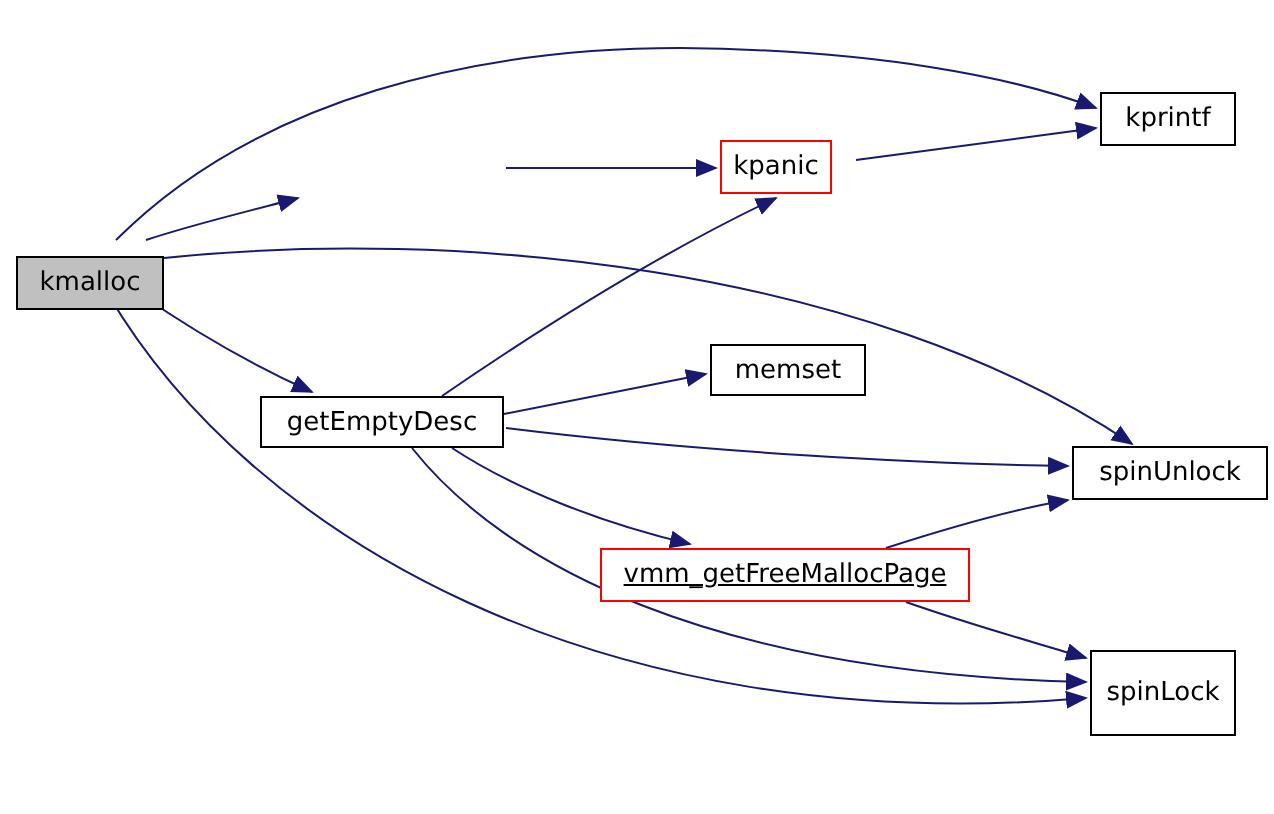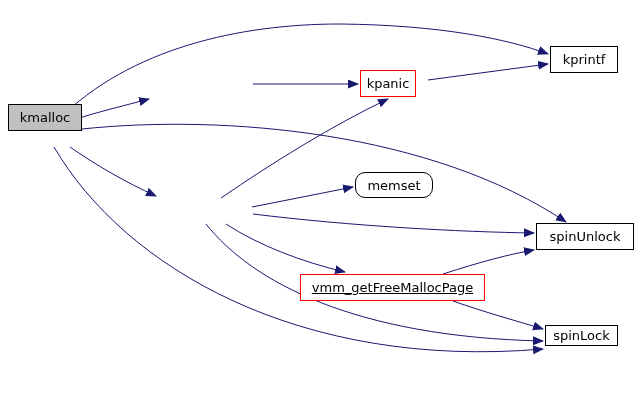--- a/index.html
+++ b/index.html
@@ -57,34 +57,37 @@
       <path class="edge" d="M428,80 L548,64" stroke="#191970" marker-end="url(#arrowhead)"></path>
       <path class="edge" d="M221,198 C272,163 333,125 388,99" stroke="#191970" marker-end="url(#arrowhead)"></path>
       <path class="edge" d="M252,207 L353,187" stroke="#191970" marker-end="url(#arrowhead)"></path>
       <path class="edge" d="M253,214 C350,226 460,232 534,233" stroke="#191970" marker-end="url(#arrowhead)"></path>
       <path class="edge" d="M226,224 C258,245 302,262 345,272" stroke="#191970" marker-end="url(#arrowhead)"></path>
       <path class="edge" d="M206,224 C252,282 355,337 543,341" stroke="#191970" marker-end="url(#arrowhead)"></path>
       <path class="edge" d="M443,274 C480,262 510,254 534,250" stroke="#191970" marker-end="url(#arrowhead)"></path>
       <path class="edge" d="M453,301 C487,313 517,321 543,329" stroke="#191970" marker-end="url(#arrowhead)"></path>
     </svg>
 
-<div class="node" style="left: 8px; top: 104px; width: 74px; height: 27px; background: rgb(192, 192, 192); border-color: rgb(0, 0, 0);">
+<div class="node" style="left: 8px; top: 128px; width: 74px; height: 27px; background: rgb(192, 192, 192); border-color: rgb(0, 0, 0);">
       <span>kmalloc</span>
     </div>
     <div class="node" style="left: 360px; top: 70px; width: 56px; height: 27px; background: rgb(255, 255, 255); border-color: rgb(255, 0, 0);">
       <span>kpanic</span>
     </div>
     <div class="node" style="left: 550px; top: 46px; width: 68px; height: 27px; background: rgb(255, 255, 255); border-color: rgb(0, 0, 0);">
       <span>kprintf</span>
     </div>
-    <div class="node" style="left: 355px; top: 172px; width: 78px; height: 26px; background: rgb(255, 255, 255); border-color: rgb(0, 0, 0); border-radius: 10px;">
+    <div class="node" style="left: 130px; top: 198px; width: 122px; height: 26px; background: rgb(255, 255, 255); border-color: rgb(0, 0, 0);">
+      <span>getEmptyDesc</span>
+    </div>
+    <div class="node" style="left: 355px; top: 172px; width: 78px; height: 26px; background: rgb(255, 255, 255); border-color: rgb(0, 0, 0);">
       <span>memset</span>
     </div>
     <div class="node" style="left: 536px; top: 223px; width: 98px; height: 27px; background: rgb(255, 255, 255); border-color: rgb(0, 0, 0);">
       <span>spinUnlock</span>
     </div>
     <div class="node" style="left: 300px; top: 274px; width: 185px; height: 27px; background: rgb(255, 255, 255); border-color: rgb(255, 0, 0); text-decoration: underline;">
       <span>vmm_getFreeMallocPage</span>
     </div>
-    <div class="node" style="left: 545px; top: 325px; width: 73px; height: 21px; background: rgb(255, 255, 255); border-color: rgb(0, 0, 0);">
+    <div class="node" style="left: 545px; top: 325px; width: 73px; height: 43px; background: rgb(255, 255, 255); border-color: rgb(0, 0, 0);">
       <span>spinLock</span>
     </div>
   </div>
 
 </body></html>

